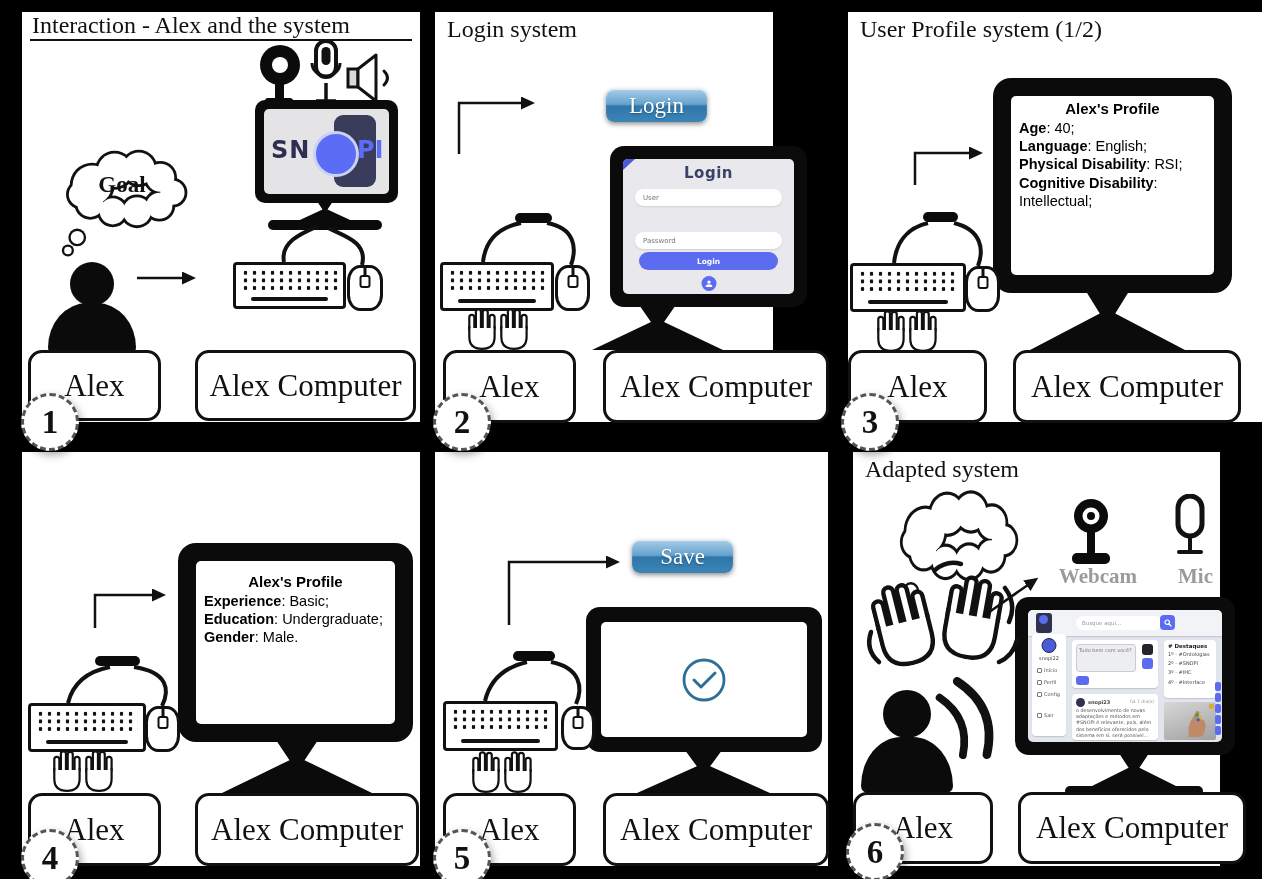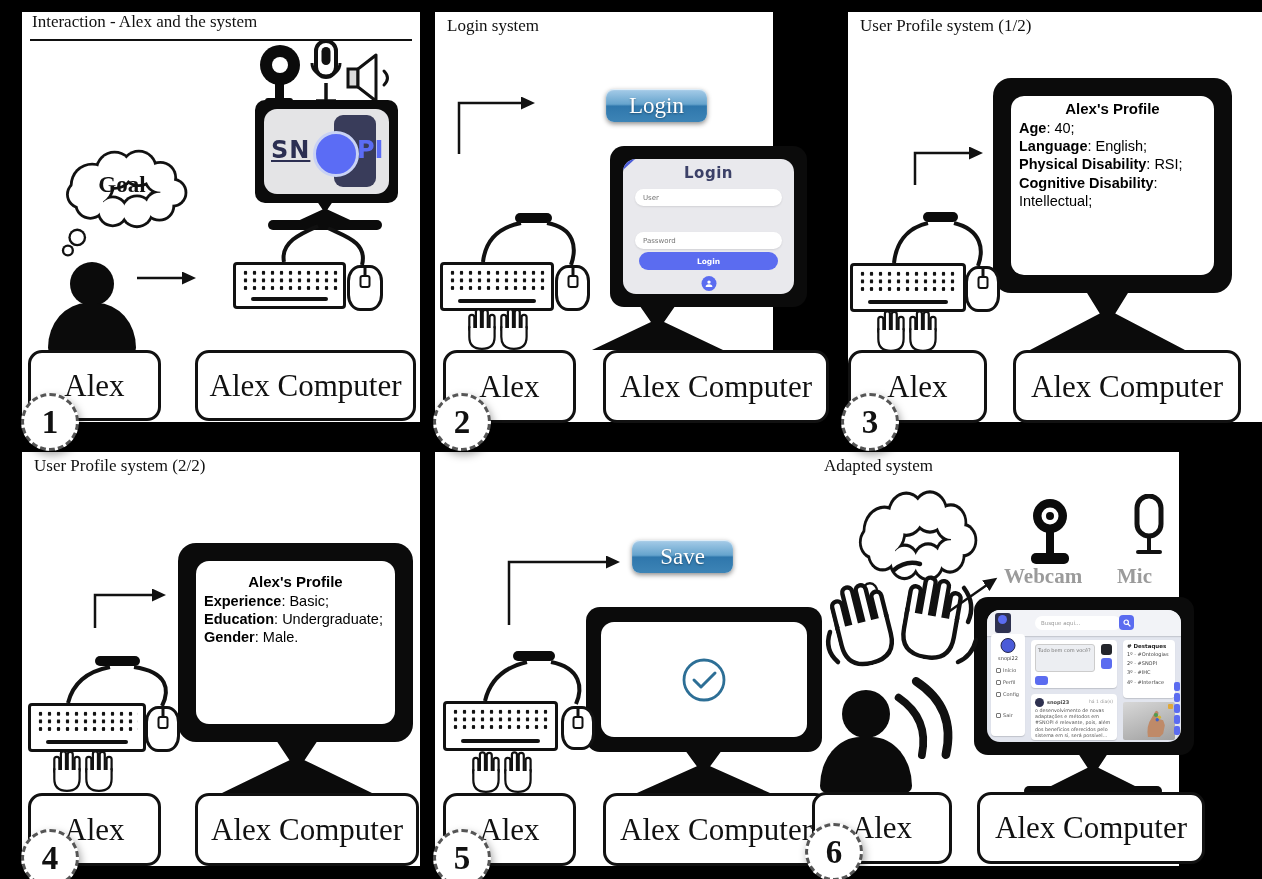--- a/index.html
+++ b/index.html
@@ -4,33 +4,33 @@
 <style>
   html,body{margin:0;padding:0;}
   body{width:1262px;height:879px;background:#000;position:relative;overflow:hidden;
        font-family:"Liberation Serif",serif;}
   .panel{position:absolute;background:#fff;}
   .p1{left:22px;top:12px;width:398px;height:410px;}
   .p2{left:435px;top:12px;width:338px;height:410px;}
   .p3{left:848px;top:12px;width:468px;height:410px;}
   .p4{left:22px;top:452px;width:398px;height:414px;}
   .p5{left:435px;top:452px;width:393px;height:414px;}
-  .p6{left:812px;top:452px;width:367px;height:414px;}
+  .p6{left:853px;top:452px;width:367px;height:414px;}
   .ptitle{position:absolute;left:12px;top:4px;margin:0;font-weight:normal;
-          font-size:17px;color:#111;white-space:nowrap;z-index:2;}
+          font-size:24px;color:#111;white-space:nowrap;z-index:2;}
   .p1 .ptitle{top:0px;left:10px;}
   .title-rule{position:absolute;left:8px;top:27px;width:382px;height:2px;background:#111;}
   
   .env{position:absolute;left:8px;top:29px;width:186px;height:102px;border:2px solid #111;background:#fff;}
   .env .moon{position:absolute;left:18px;top:12px;width:62px;height:60px;}
   .env .house{position:absolute;left:94px;top:6px;width:70px;height:64px;}
   .env-label{position:absolute;left:0;right:0;bottom:3px;text-align:center;font-size:21px;color:#111;}
   
   .monitor{position:absolute;background:#0b0b0b;border-radius:14px;z-index:2;}
-  .screen{position:absolute;background:#fff;border-radius:13px;overflow:hidden;}
+  .screen{position:absolute;background:#fff;border-radius:5px;overflow:hidden;}
   .p1 .monitor{left:233px;top:88px;width:143px;height:103px;border-radius:10px;}
   .p1 .screen{left:9px;top:9px;right:9px;bottom:9px;background:#e4e4e6;}
   .p2 .monitor{left:175px;top:134px;width:197px;height:161px;}
   .p2 .screen{left:13px;top:13px;right:13px;bottom:13px;background:#e9e9ed;}
   .p3 .monitor{left:145px;top:66px;width:239px;height:215px;border-radius:18px;}
   .p3 .screen{left:18px;top:18px;right:18px;bottom:18px;}
   .p4 .monitor{left:156px;top:91px;width:235px;height:199px;border-radius:18px;}
   .p4 .screen{left:18px;top:18px;right:18px;bottom:18px;}
   .p5 .monitor{left:151px;top:155px;width:236px;height:145px;}
   .p5 .screen{left:15px;top:15px;right:15px;bottom:15px;}
@@ -42,21 +42,21 @@
          clip-path:polygon(40% 0,60% 0,53% 40%,86% 100%,14% 100%,47% 40%);}
   .stand-base{position:absolute;background:#0b0b0b;border-radius:5px;z-index:1;}
   .p1 .stand-base{left:246px;top:208px;width:114px;height:10px;}
   .p2 .stand{left:157px;top:293px;width:131px;height:45px;}
   .p3 .stand{left:182px;top:279px;width:155px;height:59px;}
   .p4 .stand{left:200px;top:288px;width:150px;height:53px;}
   .p5 .stand{left:202px;top:298px;width:133px;height:43px;}
   .p6 .stand{left:227px;top:301px;width:108px;height:39px;}
   .p6 .stand-base{left:212px;top:334px;width:138px;height:10px;}
   
-  .sn{position:absolute;left:7px;top:27px;font:800 24px "DejaVu Sans",sans-serif;color:#2c2f52;letter-spacing:1px;text-decoration:underline;}
+  .sn{position:absolute;left:7px;top:27px;font:800 24px "DejaVu Sans",sans-serif;color:#2c2f52;letter-spacing:1px;}
   .phone{position:absolute;left:70px;top:6px;width:42px;height:72px;background:#393c5a;border-radius:9px;}
   .pi{position:absolute;left:93px;top:27px;font:800 24px "DejaVu Sans",sans-serif;color:#5b6cf5;}
   .orb{position:absolute;left:49px;top:22px;width:40px;height:40px;border-radius:50%;
        background:#5b6cf5;border:3px solid #c9d2f4;}
   
   .kbd{position:absolute;border:3px solid #111;border-radius:4px;background:#fff;z-index:2;}
   .kbd .dots{position:absolute;left:5px;right:5px;top:4px;height:23px;
     background-image:radial-gradient(circle,#111 1.7px,transparent 2.1px);
     background-size:9px 7.6px;}
   .kbd .bar{position:absolute;left:15px;right:15px;bottom:5px;height:4px;background:#111;border-radius:2px;}
@@ -154,21 +154,21 @@
   .p1 .webcam{position:absolute;left:236px;top:31px;width:44px;height:44px;z-index:2;}
   .p1 .cam-stem{position:absolute;left:253px;top:72px;width:9px;height:17px;background:#0b0b0b;}
   .p1 .cam-foot{position:absolute;left:243px;top:86px;width:28px;height:7px;background:#0b0b0b;border-radius:3px;}
   .p1 .micicon{position:absolute;left:287px;top:27px;width:34px;height:76px;z-index:2;}
   .p1 .speaker{position:absolute;left:322px;top:40px;width:56px;height:52px;z-index:2;}
   
   .p6 .webcam{position:absolute;left:219px;top:45px;width:38px;height:38px;z-index:2;}
   .p6 .cam-stem{position:absolute;left:234px;top:80px;width:8px;height:23px;background:#0b0b0b;}
   .p6 .cam-foot{position:absolute;left:219px;top:101px;width:38px;height:11px;background:#0b0b0b;border-radius:5px;}
   .p6 .micicon{position:absolute;left:320px;top:42px;width:34px;height:70px;z-index:2;}
-  .icon-label{position:absolute;text-align:left;font-weight:bold;font-size:21px;color:#9b9b9b;z-index:2;}
+  .icon-label{position:absolute;text-align:right;font-weight:bold;font-size:21px;color:#9b9b9b;z-index:2;}
   .p6 .cam-label{left:192px;top:112px;width:92px;}
   .p6 .mic-label{left:305px;top:112px;width:55px;}
   
   .miniapp{position:absolute;inset:0;font-family:"DejaVu Sans",sans-serif;filter:blur(.3px);}
   .ma-top{position:absolute;left:0;right:0;top:0;height:26px;background:#f2f3f7;box-shadow:0 1px 1px rgba(0,0,0,.12);}
   .ma-logo{position:absolute;left:8px;top:3px;width:16px;height:20px;background:#2e3150;border-radius:3px;}
   .ma-logo i{position:absolute;left:3px;top:2px;width:9px;height:9px;border-radius:50%;background:#5b6cf0;}
   .ma-search{position:absolute;left:48px;top:6px;width:80px;height:14px;border-radius:7px;background:#fff;
     font-size:5.5px;color:#999;line-height:14px;padding-left:6px;}
   .ma-sbtn{position:absolute;left:132px;top:5px;width:15px;height:15px;border-radius:4px;background:#5b6cf0;
@@ -405,21 +405,20 @@
   <div class="tag tag-alex">
       <span>Alex</span>
     </div>
   <div class="tag tag-comp">
       <span>Alex Computer</span>
     </div>
   <div class="num">3</div>
 </section>
 
 <section class="panel p4">
-  <h2 class="ptitle">User Profile system (2/2)</h2>
   <div class="monitor">
     <div class="screen">
       <div class="profile">
         <div class="pttl">Alex's Profile</div>
         <div><b>Experience</b><span>: Basic;</span></div>
         <div><b>Education</b><span>: Undergraduate;</span></div>
         <div><b>Gender</b><span>: Male.</span></div>
       </div>
     </div>
   </div>

